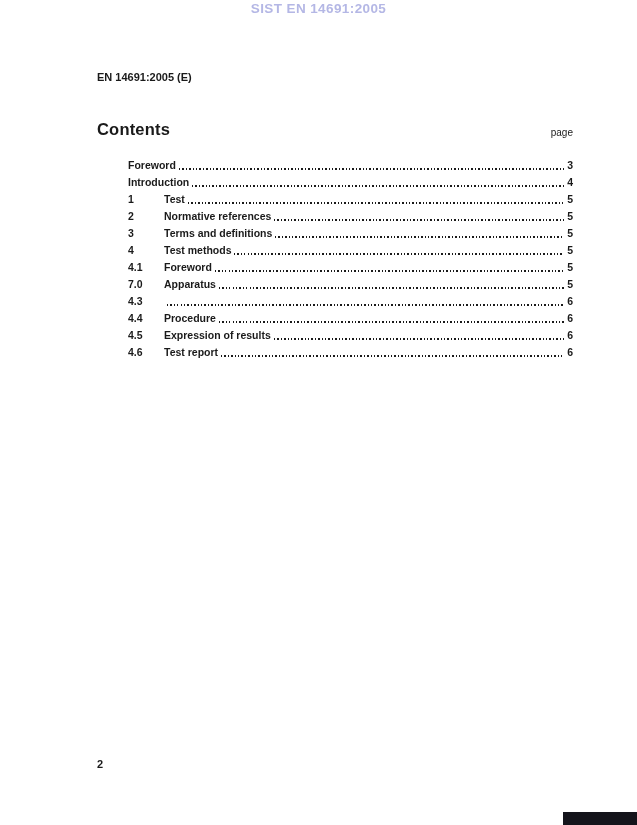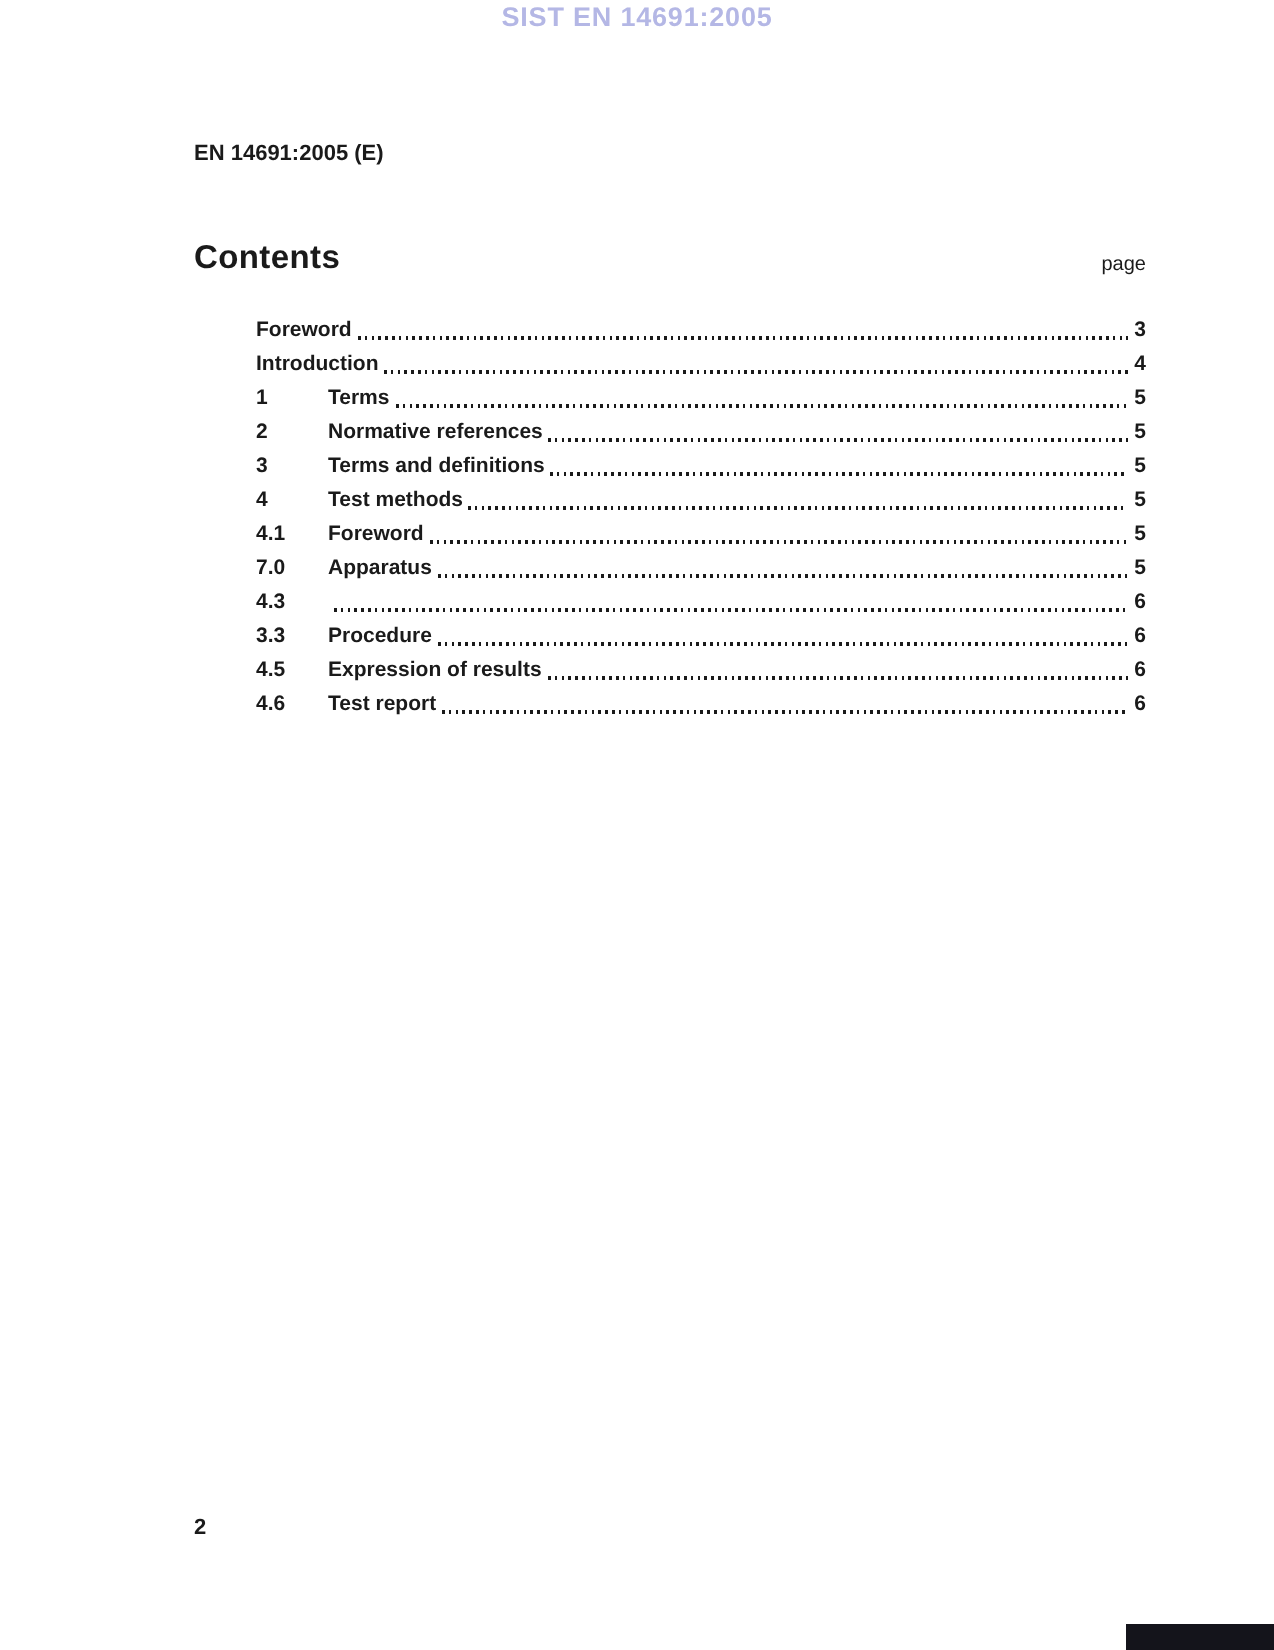--- a/index.html
+++ b/index.html
@@ -132,21 +132,21 @@
 
     <div class="toc-row">
 
       <span class="toc-title">Introduction</span>
       <span class="toc-leader"></span>
       <span class="toc-page">4</span>
     </div>
 
     <div class="toc-row">
       <span class="toc-num">1</span>
-      <span class="toc-title">Terms</span>
+      <span class="toc-title">Test</span>
       <span class="toc-leader"></span>
       <span class="toc-page">5</span>
     </div>
 
     <div class="toc-row">
       <span class="toc-num">2</span>
       <span class="toc-title">Normative references</span>
       <span class="toc-leader"></span>
       <span class="toc-page">5</span>
     </div>
@@ -179,21 +179,21 @@
       <span class="toc-page">5</span>
     </div>
 
     <div class="toc-row">
       <span class="toc-num">4.3</span>
       <span class="toc-leader"></span>
       <span class="toc-page">6</span>
     </div>
 
     <div class="toc-row">
-      <span class="toc-num">3.3</span>
+      <span class="toc-num">4.4</span>
       <span class="toc-title">Procedure</span>
       <span class="toc-leader"></span>
       <span class="toc-page">6</span>
     </div>
 
     <div class="toc-row">
       <span class="toc-num">4.5</span>
       <span class="toc-title">Expression of results</span>
       <span class="toc-leader"></span>
       <span class="toc-page">6</span>

